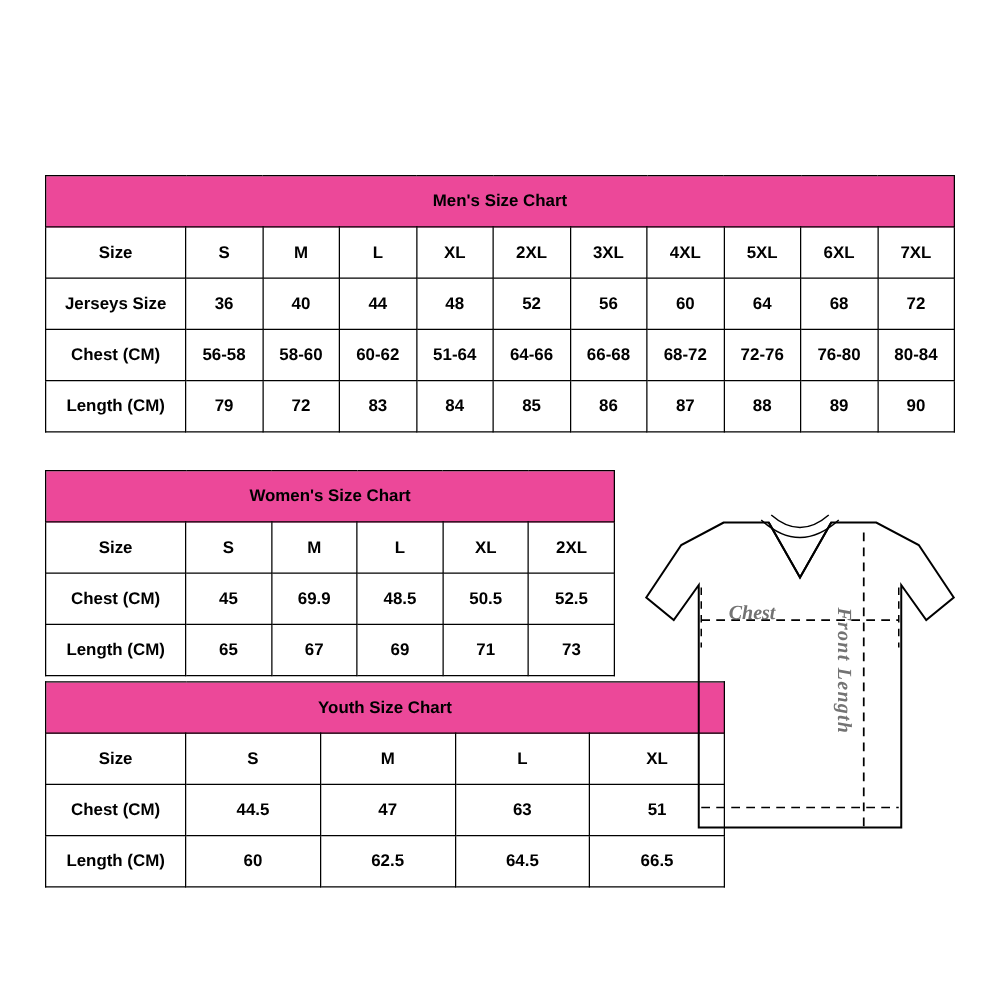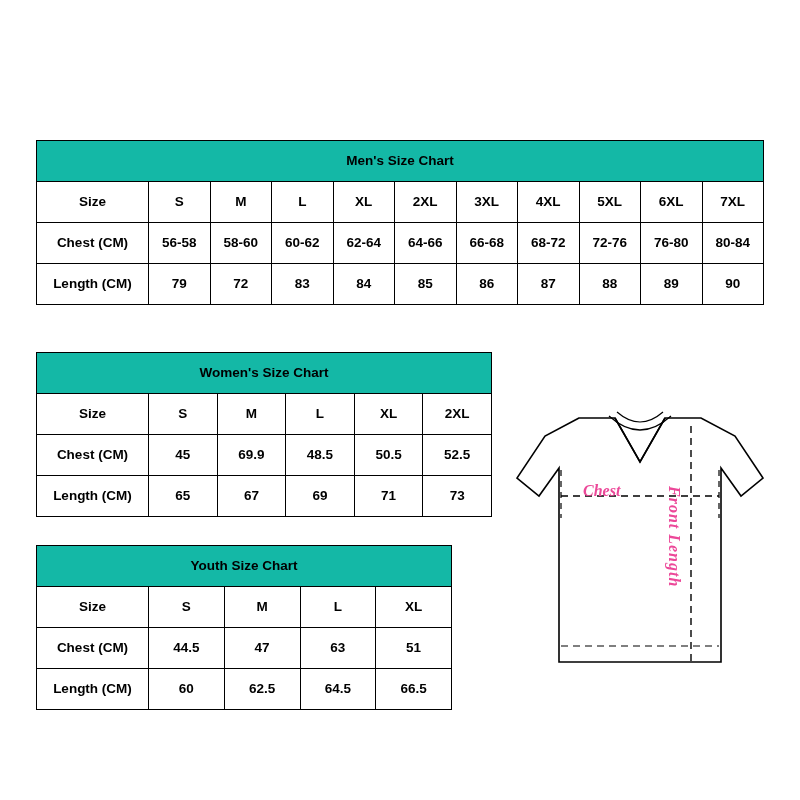--- a/index.html
+++ b/index.html
@@ -41,70 +41,70 @@
     text-align: center;
     vertical-align: middle;
     font-size: 13.5px;
     font-weight: bold;
     padding: 0;
     height: 40px;
     line-height: 40px;
     white-space: nowrap;
   }
   .caption-cell {
-    background: #14b8a6;
+    background: #ec4899;
     font-size: 15px;
     font-weight: bold;
     height: 41px;
     line-height: 41px;
   }
 
   
   #men-table {
     position: absolute;
     top: 140px;
     left: 36px;
     width: 728px;
   }
   #men-table col.label { width: 112px; }
 
   
   #women-table {
     position: absolute;
-    top: 352px;
+    top: 376px;
     left: 36px;
     width: 456px;
   }
   #women-table col.label { width: 112px; }
 
   
   #youth-table {
     position: absolute;
     top: 545px;
     left: 36px;
-    width: 416px;
+    width: 544px;
   }
   #youth-table col.label { width: 112px; }
 
   
   .shirt {
     position: absolute;
     top: 400px;
     left: 505px;
     width: 270px;
     height: 290px;
   }
   .shirt svg { display: block; }
   .shirt-label {
     position: absolute;
     font-family: "Liberation Serif", serif;
     font-style: italic;
     font-weight: bold;
     font-size: 16px;
-    color: #ec4899;
+    color: #737373;
   }
   #chest-label {
     top: 82px;
     left: 78px;
   }
   #front-length-label {
     top: 86px;
     left: 160px;
     writing-mode: vertical-rl;
     text-orientation: mixed;
@@ -142,25 +142,38 @@
         <th>L</th>
         <th>XL</th>
         <th>2XL</th>
         <th>3XL</th>
         <th>4XL</th>
         <th>5XL</th>
         <th>6XL</th>
         <th>7XL</th>
       </tr>
       <tr>
+        <th>Jerseys Size</th>
+        <td>36</td>
+        <td>40</td>
+        <td>44</td>
+        <td>48</td>
+        <td>52</td>
+        <td>56</td>
+        <td>60</td>
+        <td>64</td>
+        <td>68</td>
+        <td>72</td>
+      </tr>
+      <tr>
         <th>Chest (CM)</th>
         <td>56-58</td>
         <td>58-60</td>
         <td>60-62</td>
-        <td>62-64</td>
+        <td>51-64</td>
         <td>64-66</td>
         <td>66-68</td>
         <td>68-72</td>
         <td>72-76</td>
         <td>76-80</td>
         <td>80-84</td>
       </tr>
       <tr>
         <th>Length (CM)</th>
         <td>79</td>

